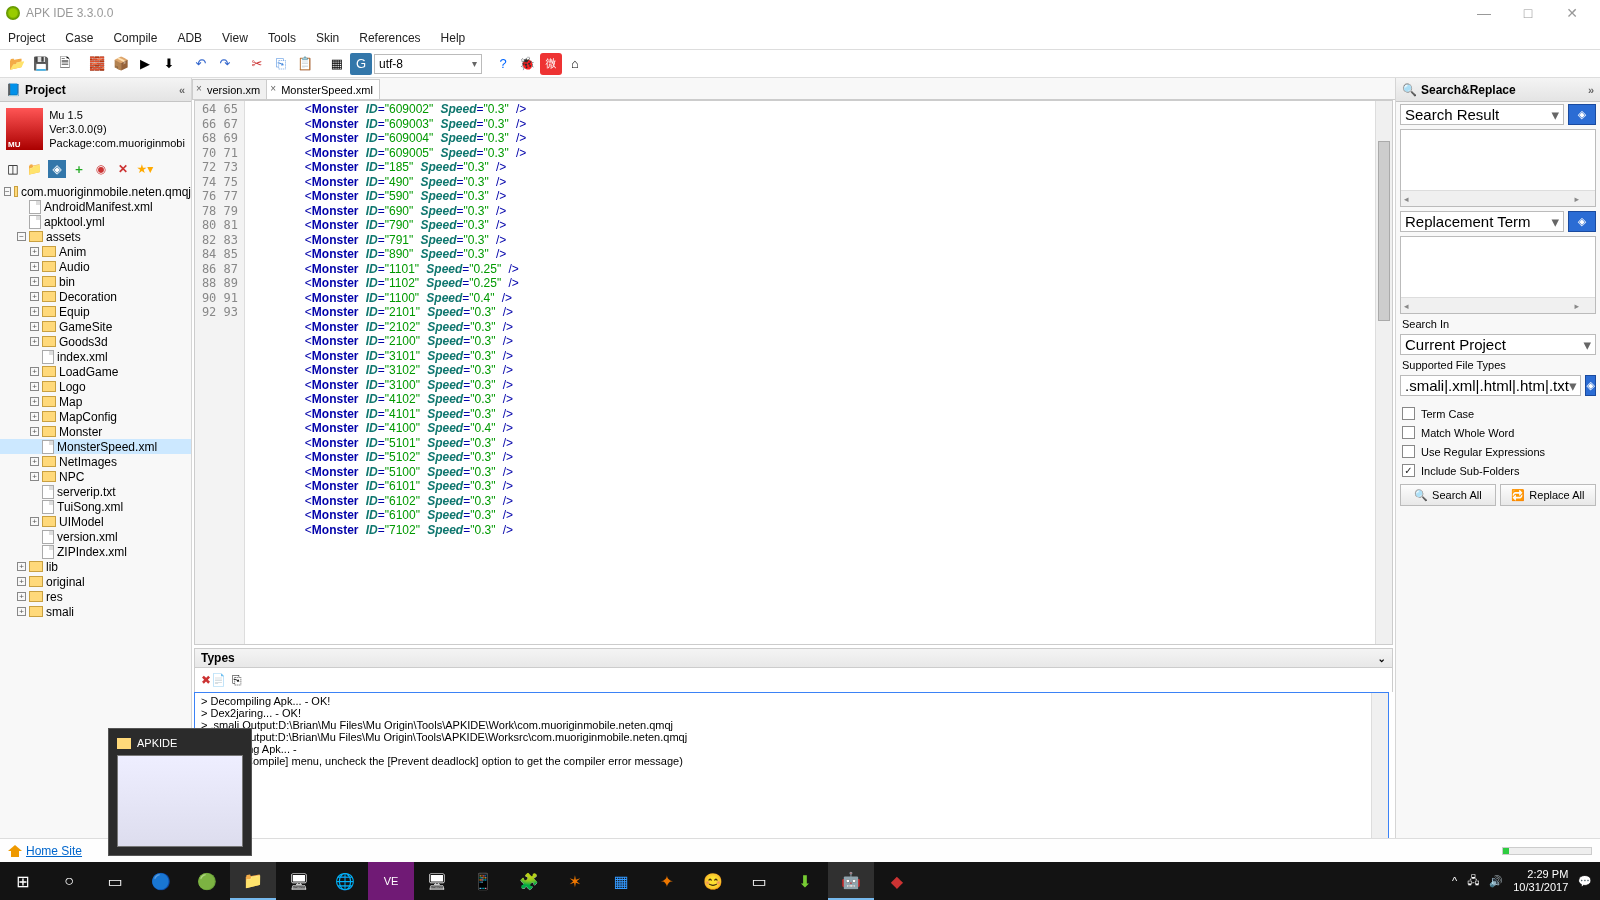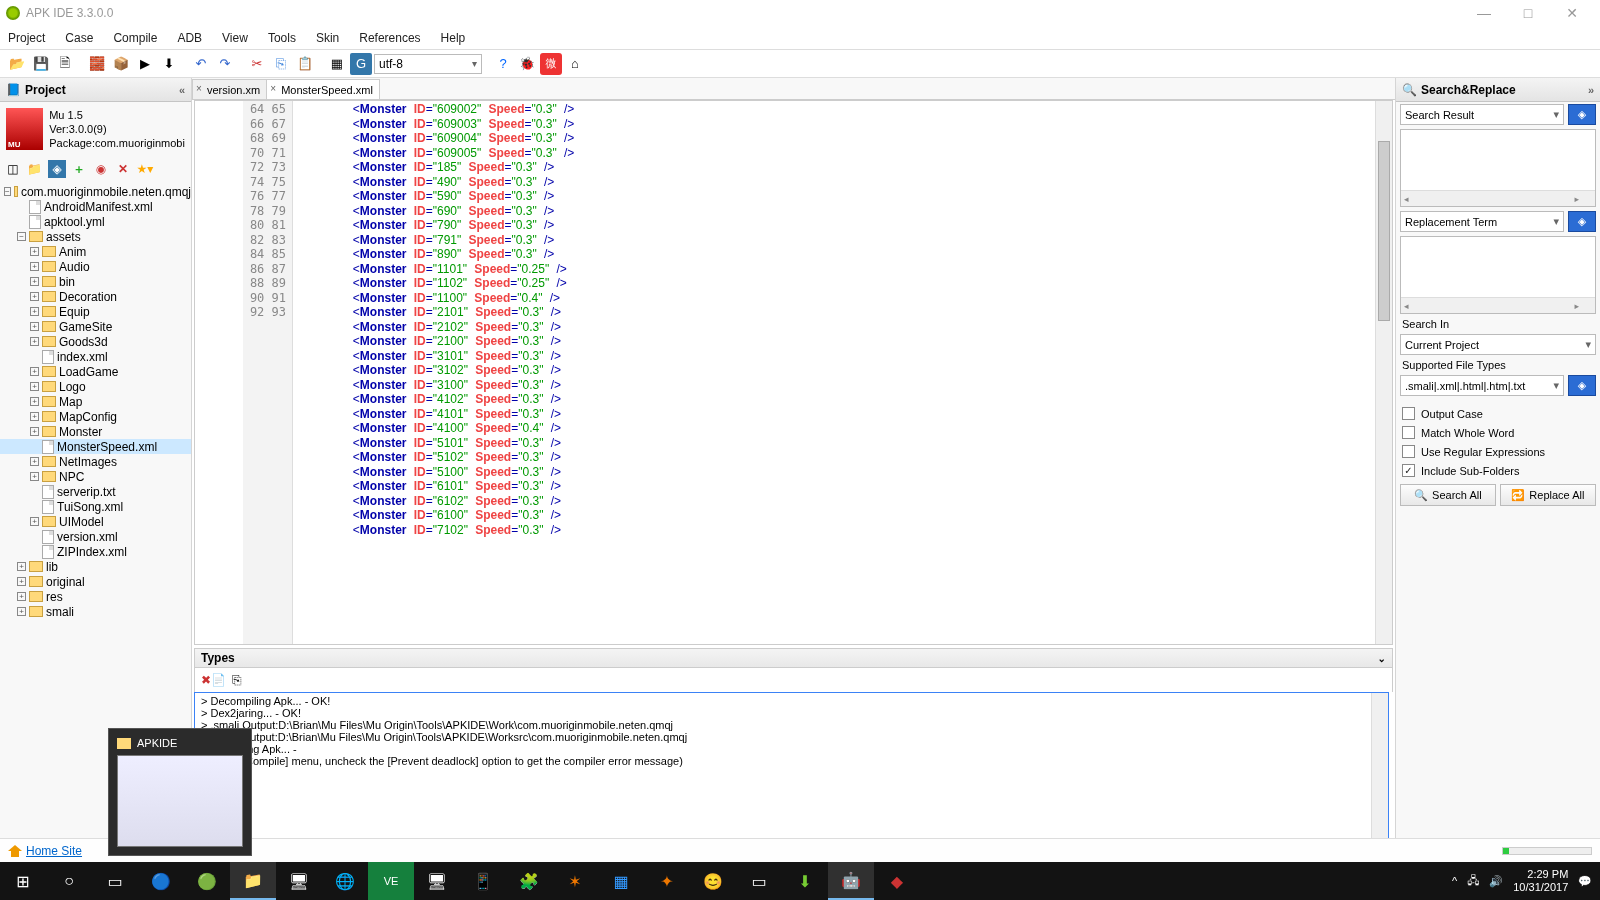--- a/index.html
+++ b/index.html
@@ -42,41 +42,41 @@
 .sel { background: #cce8ff; }
 
 .left-footer { height: 24px; border-top: 1px solid #ddd; display: flex; align-items: center; justify-content: flex-end; padding: 0 6px; font-size: 11px; }
 
 .center { flex: 1; display: flex; flex-direction: column; overflow: hidden; }
 .tabs { height: 22px; display: flex; align-items: flex-end; background: #f8f8f8; border-bottom: 1px solid #ccc; font-size: 11px; }
 .tab { height: 20px; border: 1px solid #ccc; border-bottom: none; padding: 0 6px 0 14px; display: flex; align-items: center; position: relative; margin-right: -1px; background: #f0f0f0; }
 .tab.active { background: #fff; }
 .tab .x { position: absolute; left: 3px; top: 3px; font-size: 10px; color: #666; }
 
-.editor-wrap { flex: 1; display: flex; overflow: hidden; border: 1px solid #ccc; margin: 0 2px; position: relative; background: #fff; padding-left: 48px; }
+.editor-wrap { flex: 1; display: flex; overflow: hidden; border: 1px solid #ccc; margin: 0 2px; position: relative; background: #fff; }
 .gutter { width: 50px; background: #f3f3f3; border-right: 1px solid #ddd; font-family: Consolas, monospace; font-size: 12px; text-align: right; padding: 1px 6px 1px 0; color: #888; line-height: 14.5px; }
 .code { flex: 1; font-family: Consolas, monospace; font-size: 12px; padding: 1px 0 1px 2px; line-height: 14.5px; overflow: hidden; white-space: pre; }
 .scrollbar { width: 17px; background: #f0f0f0; border-left: 1px solid #ddd; position: relative; }
 .thumb { position: absolute; left: 2px; right: 2px; top: 40px; height: 180px; background: #cdcdcd; border: 1px solid #aaa; }
 
 .c-tag { color: #0000aa; font-weight: bold; }
-.c-attr { color: #ef4444; font-weight: bold; }
+.c-attr { color: #0f766e; font-weight: bold; font-style: italic; }
 .c-str { color: #009900; }
 .c-sym { color: #0000aa; }
 
 .output-hdr { height: 20px; border: 1px solid #ccc; margin: 3px 2px 0 2px; background: linear-gradient(#f4f4f4,#e8e8e8); display: flex; align-items: center; padding: 0 6px; font-family: "Courier New", monospace; font-weight: bold; font-size: 12px; }
 .output-hdr .chev { margin-left: auto; font-size: 10px; }
 .output-tool { height: 24px; border-left: 1px solid #ccc; border-right: 1px solid #ccc; margin: 0 2px; display: flex; align-items: center; padding: 0 6px; gap: 6px; }
 .output-body { height: 168px; border: 1px solid #3b82f6; margin: 0 6px 2px 2px; padding: 2px 6px; font-size: 11px; overflow: hidden; background: #fff; position: relative; }
 .output-scroll-h { position: absolute; bottom: 0; left: 0; right: 17px; height: 17px; background: #f0f0f0; border-top: 1px solid #ddd; }
 .output-scroll-v { position: absolute; right: 0; top: 0; bottom: 0; width: 17px; background: #f0f0f0; border-left: 1px solid #ddd; }
 
 .right-pane { width: 205px; border-left: 1px solid #d5d5d5; background: #f8f8f8; display: flex; flex-direction: column; }
 .field-row { padding: 2px 4px; display: flex; gap: 4px; align-items: center; }
-.drop { flex: 1; height: 21px; border: 1px solid #bbb; background: #fff; font-size: 11px; padding: 0 4px; display: flex; align-items: center; justify-content: space-between; }
+.drop { flex: 1; height: 21px; border: 1px solid #bbb; background: #fff; font-size: 15px; padding: 0 4px; display: flex; align-items: center; justify-content: space-between; }
 .drop:after { content: "▾"; color: #666; }
 .sq-btn { width: 28px; height: 21px; background: #2b6cd4; border: 1px solid #1a4a9e; display: flex; align-items: center; justify-content: center; color: #fff; font-size: 11px; }
 .txt-area { height: 78px; margin: 2px 4px; border: 1px solid #bbb; background: #fff; position: relative; }
 .txt-area .sb-h { position: absolute; bottom: 0; left: 0; right: 0; height: 16px; background: #f0f0f0; border-top: 1px solid #ddd; display: flex; align-items: center; }
 .txt-area .sb-h:before { content: "◂"; font-size: 9px; margin-left: 3px; color:#888; }
 .txt-area .sb-h:after { content: "▸"; font-size: 9px; margin-left: auto; margin-right: 16px; color:#888; }
 .rlabel { padding: 2px 6px; font-size: 11px; }
 .chk { display: flex; align-items: center; gap: 6px; padding: 3px 6px; font-size: 11px; }
 .chk .box { width: 13px; height: 13px; border: 1px solid #888; background: #fff; text-align: center; font-size: 10px; line-height: 11px; color: #222; }
 .btn-row { display: flex; gap: 4px; padding: 4px; }
@@ -343,21 +343,21 @@
     <div class="rlabel">Supported File Types</div>
     <div class="field-row">
       <div class="drop" style="flex:1">
           <span>.smali|.xml|.html|.htm|.txt</span>
         </div>
       <div class="sq-btn">◈</div>
     </div>
     <div style="height:6px"></div>
     <div class="chk">
         <div class="box"></div>
-        <span>Output Case</span>
+        <span>Term Case</span>
       </div>
     <div class="chk">
         <div class="box"></div>
         <span>Match Whole Word</span>
       </div>
     <div class="chk">
         <div class="box"></div>
         <span>Use Regular Expressions</span>
       </div>
     <div class="chk">
@@ -397,21 +397,21 @@
 
 <div class="taskbar">
   <div class="task">⊞</div>
   <div class="task">○</div>
   <div class="task">▭</div>
   <div class="task">🔵</div>
   <div class="task">🟢</div>
   <div class="task active">📁</div>
   <div class="task">🖥</div>
   <div class="task">🌐</div>
-  <div class="task" style="background:#15803d;font-size:11px;">VE</div>
+  <div class="task" style="background:#701a75;font-size:11px;">VE</div>
   <div class="task">🖥</div>
   <div class="task">📱</div>
   <div class="task">🧩</div>
   <div class="task" style="color:#e70;">✶</div>
   <div class="task" style="color:#39f;">▦</div>
   <div class="task" style="color:#e70;">✦</div>
   <div class="task">😊</div>
   <div class="task">▭</div>
   <div class="task" style="color:#7c3;">⬇</div>
   <div class="task active" style="color:#9c0;">🤖</div>

